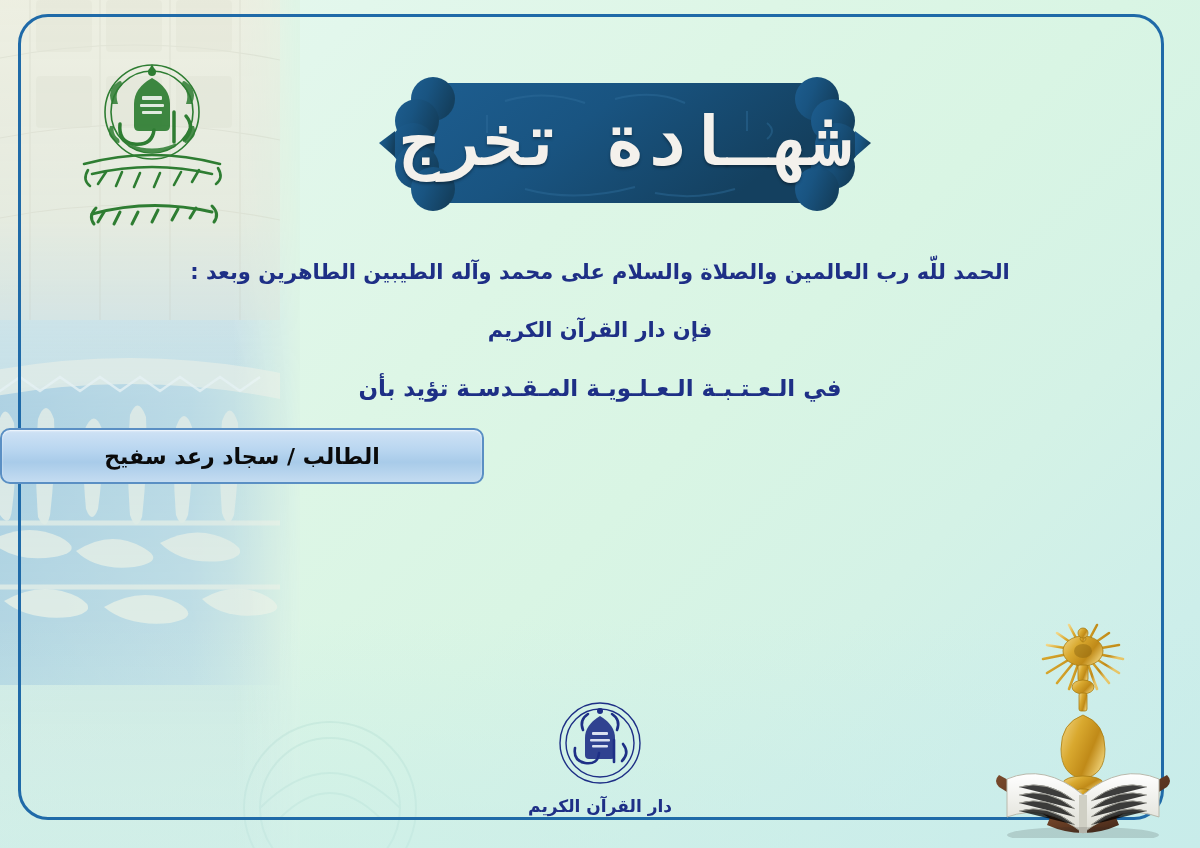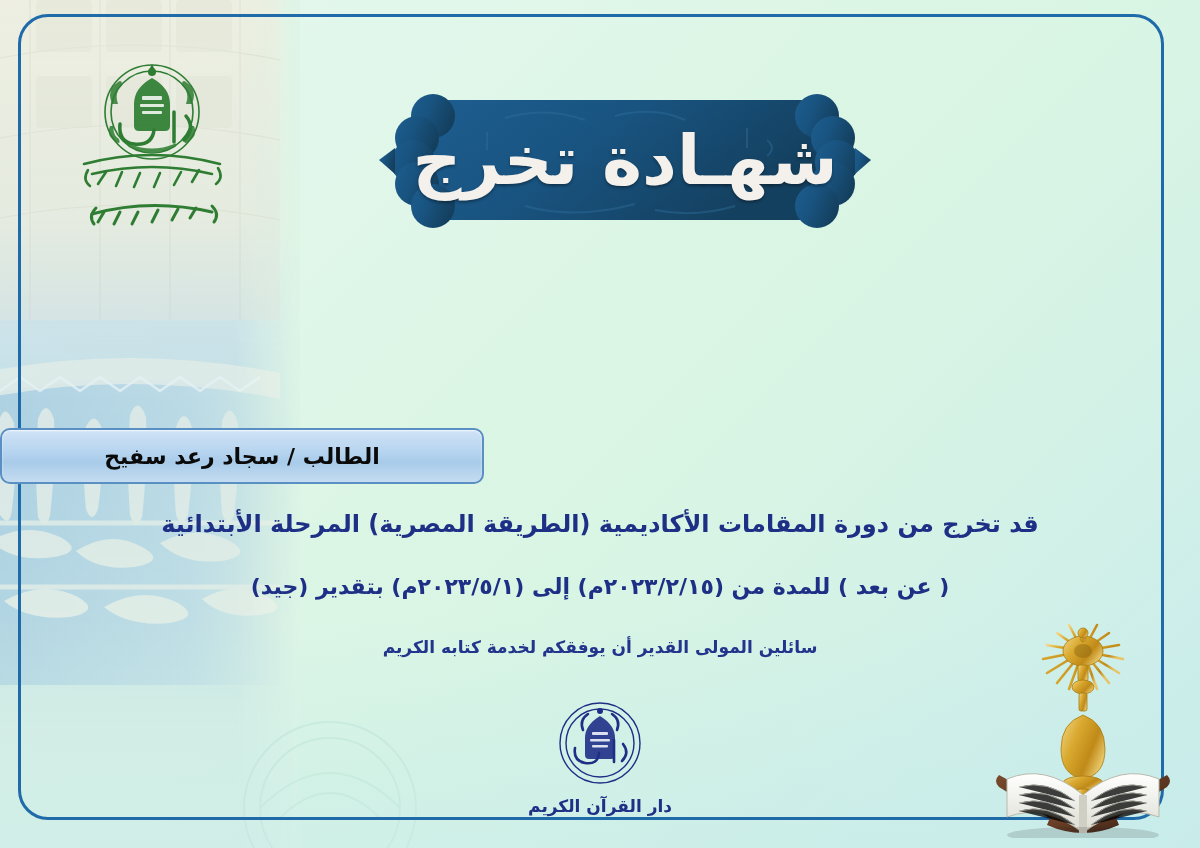--- a/index.html
+++ b/index.html
@@ -98,23 +98,24 @@
     left: 62px;
     top: 52px;
     width: 180px;
     height: 185px;
   }
 
   
   .title-banner {
     position: absolute;
     left: 355px;
-    top: 70px;
+    top: 53px;
     width: 540px;
     height: 180px;
+    font-family: Liberation Mono, monospace;
   }
   .title-banner svg {
     display: block;
   }
   .title-text {
     position: absolute;
     left: 0;
     top: 0;
     width: 540px;
     height: 180px;
@@ -395,32 +396,32 @@
         <path d="M150,48 q40,-12 80,2"></path>
         <path d="M260,46 q40,-10 70,4"></path>
         <path d="M170,136 q50,14 110,-2"></path>
         <path d="M300,140 q40,8 80,-4"></path>
         <path d="M132,62 l0,18 M392,58 l0,20 M412,70 q10,8 0,16"></path>
       </g>
     </svg>
     <div class="title-text">شهـادة تخرج</div>
   </div>
 
+  <div class="body-block">
+    <div class="line line-praise">الحمد للّه رب العالمين والصلاة والسلام على محمد وآله الطيبين الطاهرين وبعد :</div>
+    <div class="line line-institute">فإن دار القرآن الكريم</div>
+    <div class="line line-shrine">في الـعـتـبـة الـعـلـويـة المـقـدسـة تؤيد بأن</div>
+  </div>
 
   <div class="name-box-wrap">
     <div class="name-box">
       <span class="name-text">الطالب / سجاد رعد سفيح</span>
     </div>
   </div>
 
-  <div class="detail-block">
-    <div class="line line-course">قد تخرج من دورة المقامات الأكاديمية (الطريقة المصرية) المرحلة الأبتدائية</div>
-    <div class="line line-dates">( عن بعد ) للمدة من (٢٠٢٣/٢/١٥م) إلى (٢٠٢٣/٥/١م) بتقدير (جيد)</div>
-    <div class="line line-closing">سائلين المولى القدير أن يوفقكم لخدمة كتابه الكريم</div>
-  </div>
 
   <div class="seal-bottom">
     <svg class="seal-mark" viewBox="0 0 86 86">
       <g stroke="#1e2f86" fill="none" stroke-width="1.4">
         <circle cx="43" cy="43" r="40"></circle>
         <circle cx="43" cy="43" r="34"></circle>
       </g>
       <g fill="#1e2f86">
         <path d="M43,16 q-15,9 -15,22 l0,17 q0,4 4,4 l22,0 q4,0 4,-4 l0,-17 q0,-13 -15,-22 Z" opacity="0.9"></path>
         <circle cx="43" cy="11" r="3"></circle>

